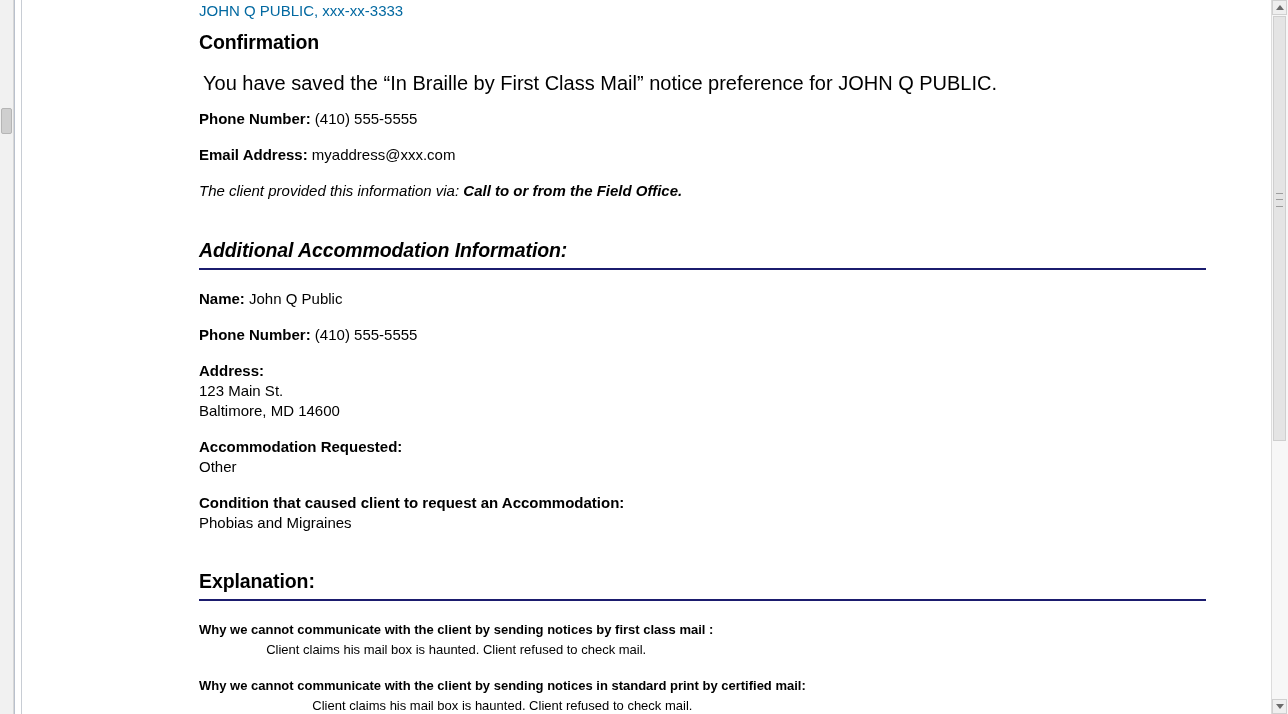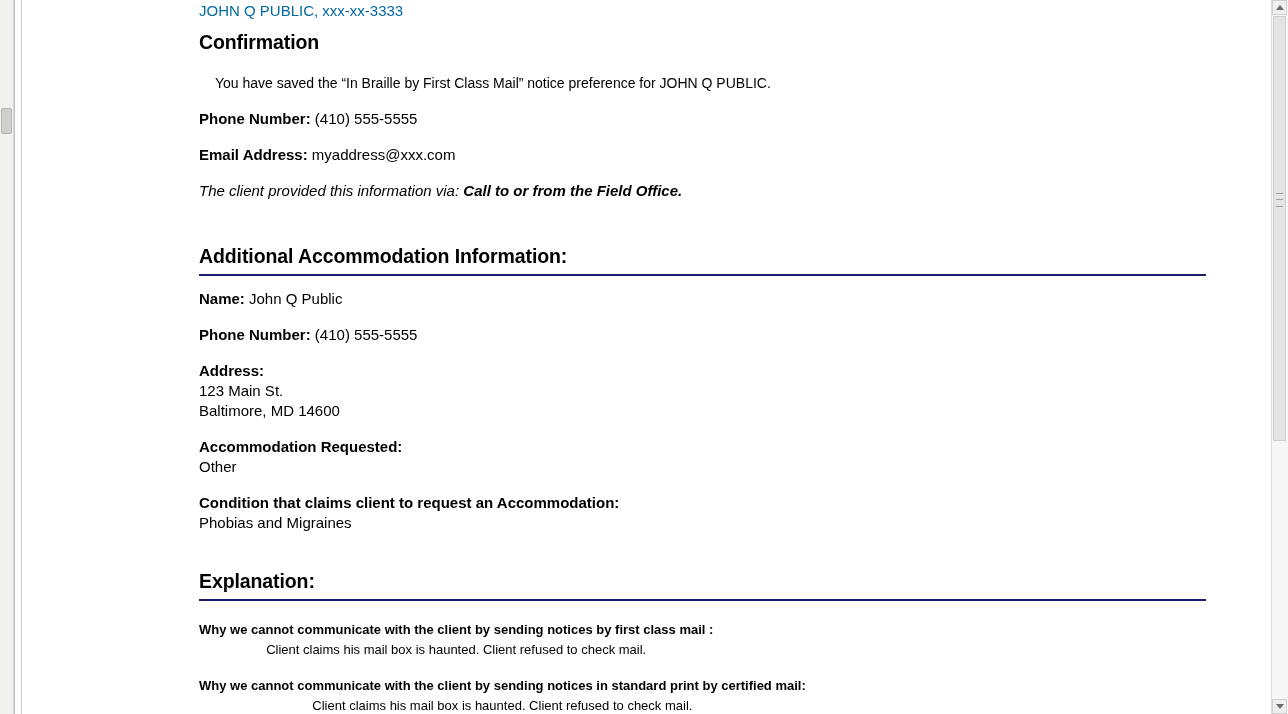--- a/index.html
+++ b/index.html
@@ -161,23 +161,23 @@
     left: 0;
     top: 31px;
     font-size: 19.5px;
     font-weight: bold;
     line-height: 23px;
     letter-spacing: -0.1px;
   }
 
   .p1 {
     position: absolute;
-    left: 16px;
+    left: 4px;
     top: 74px;
-    font-size: 14px;
+    font-size: 20px;
     line-height: 18px;
   }
   .p-phone {
     position: absolute;
     left: 0;
     top: 110px;
     font-size: 15px;
     line-height: 18px;
   }
   .p-email {
@@ -207,21 +207,21 @@
     line-height: 23px;
     letter-spacing: -0.1px;
     padding-bottom: 6px;
   }
   .sec-rule {
     border-bottom: 2px solid #1b1c6e;
     width: 1007px;
     height: 0;
   }
 
-  .sec-accom { top: 245px; }
+  .sec-accom { top: 239px; font-style: italic; }
   .sec-expl  { top: 570px; }
 
   .fld {
     position: absolute;
     left: 0;
     font-size: 15px;
     line-height: 20px;
   }
   .fld b { font-weight: bold; }
 
@@ -284,21 +284,21 @@
       <div>123 Main St.</div>
       <div>Baltimore, MD 14600</div>
     </div>
 
     <div class="fld f-accreq">
       <div><b>Accommodation Requested:</b></div>
       <div>Other</div>
     </div>
 
     <div class="fld f-cond">
-      <div><b>Condition that claims client to request an Accommodation:</b></div>
+      <div><b>Condition that caused client to request an Accommodation:</b></div>
       <div>Phobias and Migraines</div>
     </div>
 
     <div class="sec sec-expl">
       <div class="sec-title">Explanation:</div>
       <div class="sec-rule"></div>
     </div>
 
     <div class="q q1">
       <div class="qq">Why we cannot communicate with the client by sending notices by first class mail :</div>

